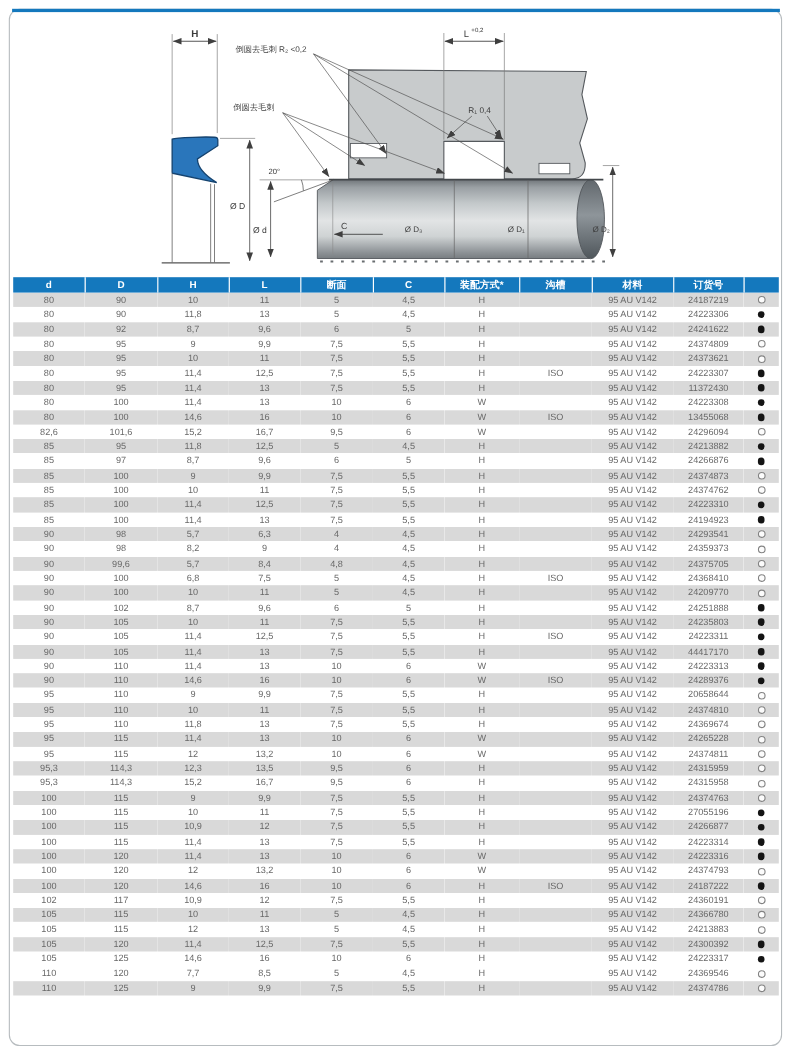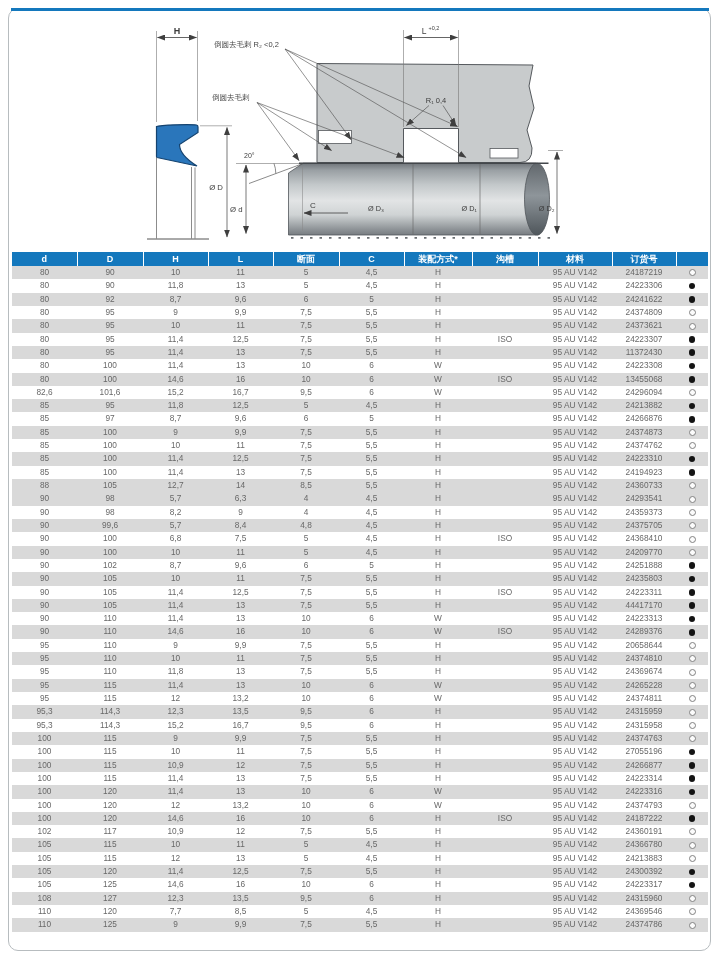--- a/index.html
+++ b/index.html
@@ -347,33 +347,20 @@
           <td>13</td>
           <td>7,5</td>
           <td>5,5</td>
           <td>H</td>
           <td></td>
           <td>95 AU V142</td>
           <td>24194923</td>
           <td><span class="dot filled"></span></td>
         </tr>
         <tr class="odd">
-          <td>88</td>
-          <td>105</td>
-          <td>12,7</td>
-          <td>14</td>
-          <td>8,5</td>
-          <td>5,5</td>
-          <td>H</td>
-          <td></td>
-          <td>95 AU V142</td>
-          <td>24360733</td>
-          <td><span class="dot open"></span></td>
-        </tr>
-        <tr class="odd">
           <td>90</td>
           <td>98</td>
           <td>5,7</td>
           <td>6,3</td>
           <td>4</td>
           <td>4,5</td>
           <td>H</td>
           <td></td>
           <td>95 AU V142</td>
           <td>24293541</td>
@@ -749,33 +736,20 @@
           <td>14,6</td>
           <td>16</td>
           <td>10</td>
           <td>6</td>
           <td>H</td>
           <td></td>
           <td>95 AU V142</td>
           <td>24223317</td>
           <td><span class="dot filled"></span></td>
         </tr>
-        <tr class="odd">
-          <td>108</td>
-          <td>127</td>
-          <td>12,3</td>
-          <td>13,5</td>
-          <td>9,5</td>
-          <td>6</td>
-          <td>H</td>
-          <td></td>
-          <td>95 AU V142</td>
-          <td>24315960</td>
-          <td><span class="dot open"></span></td>
-        </tr>
         <tr class="even">
           <td>110</td>
           <td>120</td>
           <td>7,7</td>
           <td>8,5</td>
           <td>5</td>
           <td>4,5</td>
           <td>H</td>
           <td></td>
           <td>95 AU V142</td>

